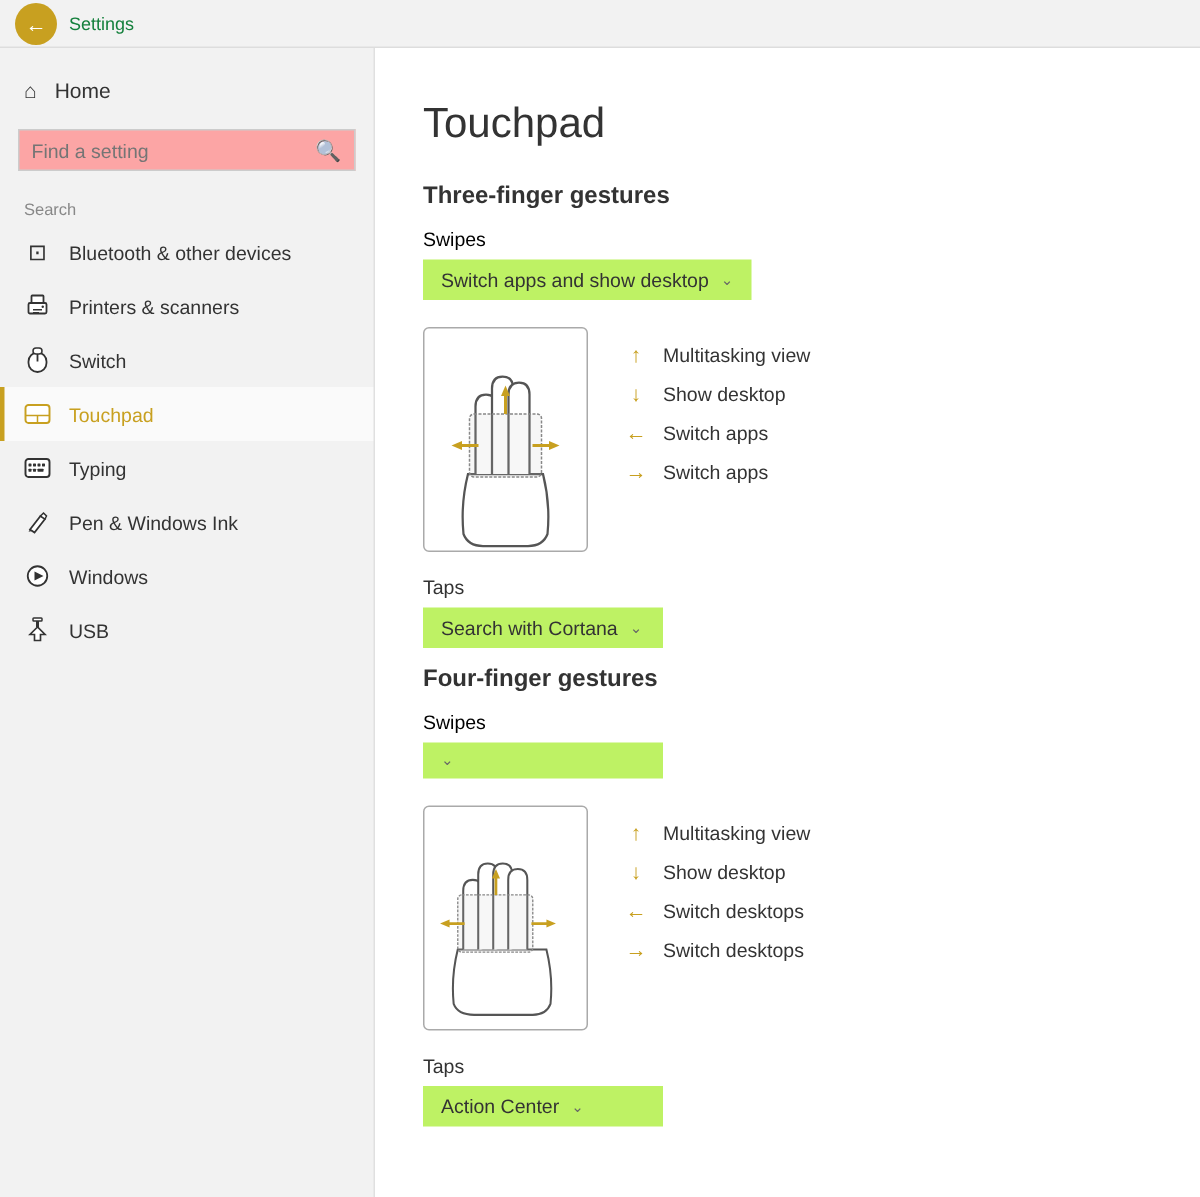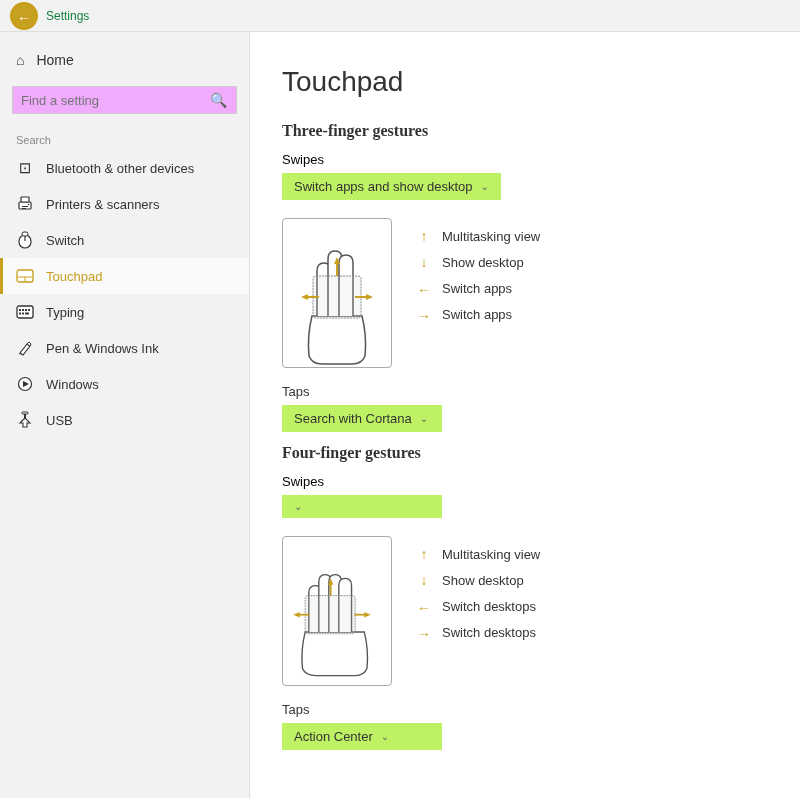--- a/index.html
+++ b/index.html
@@ -68,21 +68,21 @@
       cursor: pointer;
       font-size: 14px;
       color: #333;
     }
 
     .search-box {
       margin: 8px 12px;
       display: flex;
       align-items: center;
       border: 1px solid #ccc;
-      background: #f0abfc;
+      background: #fca5a5;
       padding: 5px 8px;
       gap: 6px;
     }
     .search-box input {
       border: none;
       outline: none;
       flex: 1;
       font-size: 13px;
       color: #555;
       background: transparent;
@@ -131,21 +131,20 @@
       font-weight: 300;
       color: #333;
       margin-bottom: 24px;
     }
 
     .section-title {
       font-size: 16px;
       font-weight: 600;
       color: #333;
       margin-bottom: 12px;
-      font-family: Liberation Serif, serif;
     }
 
     .subsection-label {
       font-size: 13px;
       color: #000000;
       margin-bottom: 6px;
     }
 
     .dropdown-select {
       display: inline-flex;

